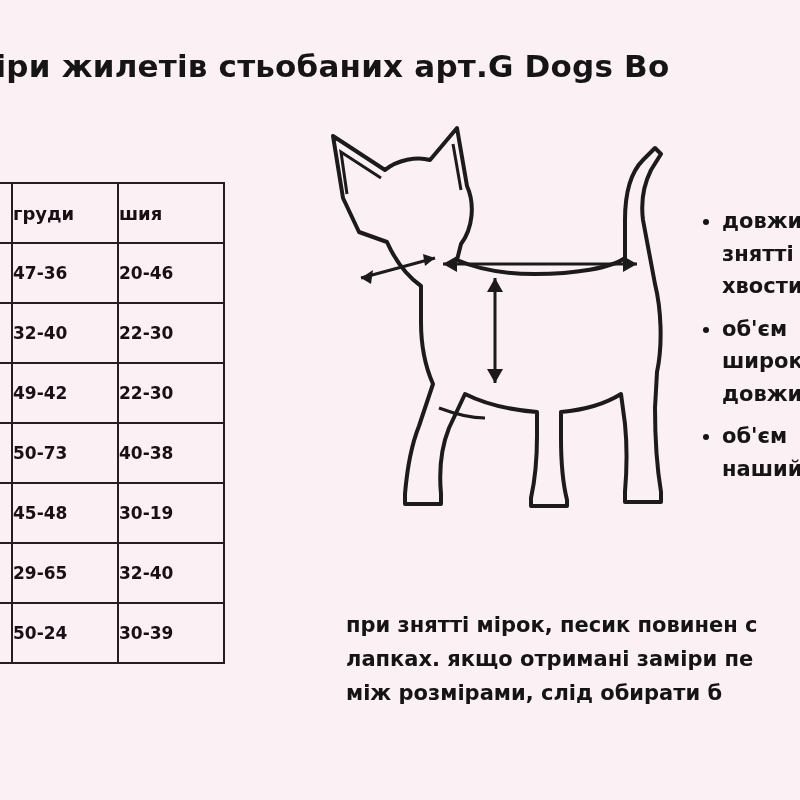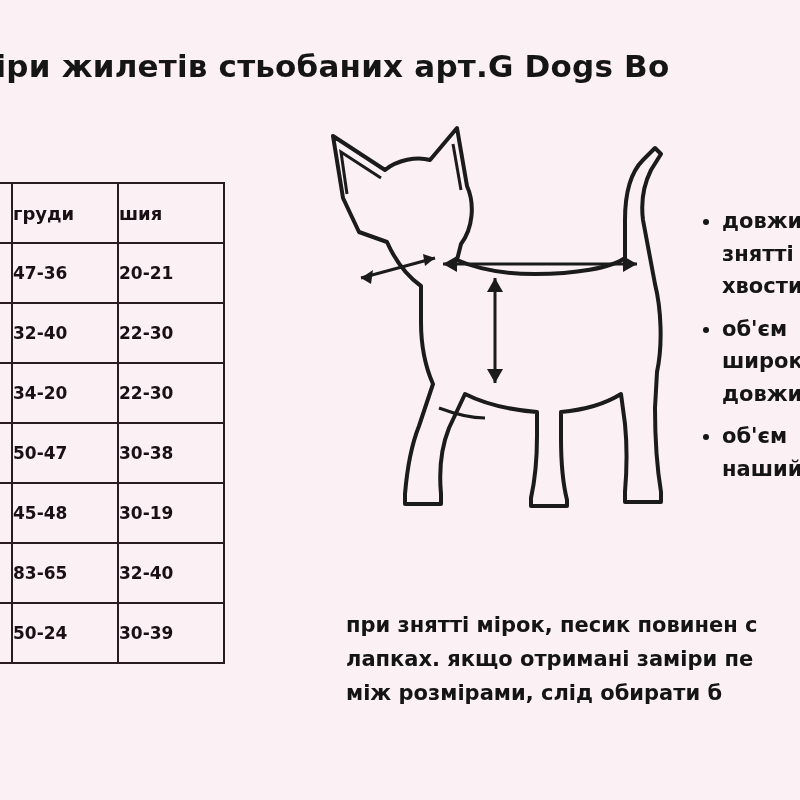--- a/index.html
+++ b/index.html
@@ -105,45 +105,45 @@
     <tr>
       <th>а</th>
       <th>груди</th>
       <th>шия</th>
     </tr>
   </thead>
   <tbody>
     <tr>
       <td></td>
       <td>47-36</td>
-      <td>20-21</td>
+      <td>20-46</td>
     </tr>
     <tr>
       <td></td>
       <td>32-40</td>
       <td>22-30</td>
     </tr>
     <tr>
       <td></td>
-      <td>34-20</td>
+      <td>49-42</td>
       <td>22-30</td>
     </tr>
     <tr>
       <td></td>
-      <td>50-47</td>
-      <td>30-38</td>
+      <td>50-73</td>
+      <td>40-38</td>
     </tr>
     <tr>
       <td></td>
       <td>45-48</td>
       <td>30-19</td>
     </tr>
     <tr>
       <td></td>
-      <td>83-65</td>
+      <td>29-65</td>
       <td>32-40</td>
     </tr>
     <tr>
       <td></td>
       <td>50-24</td>
       <td>30-39</td>
     </tr>
   </tbody>
 </table>
 

